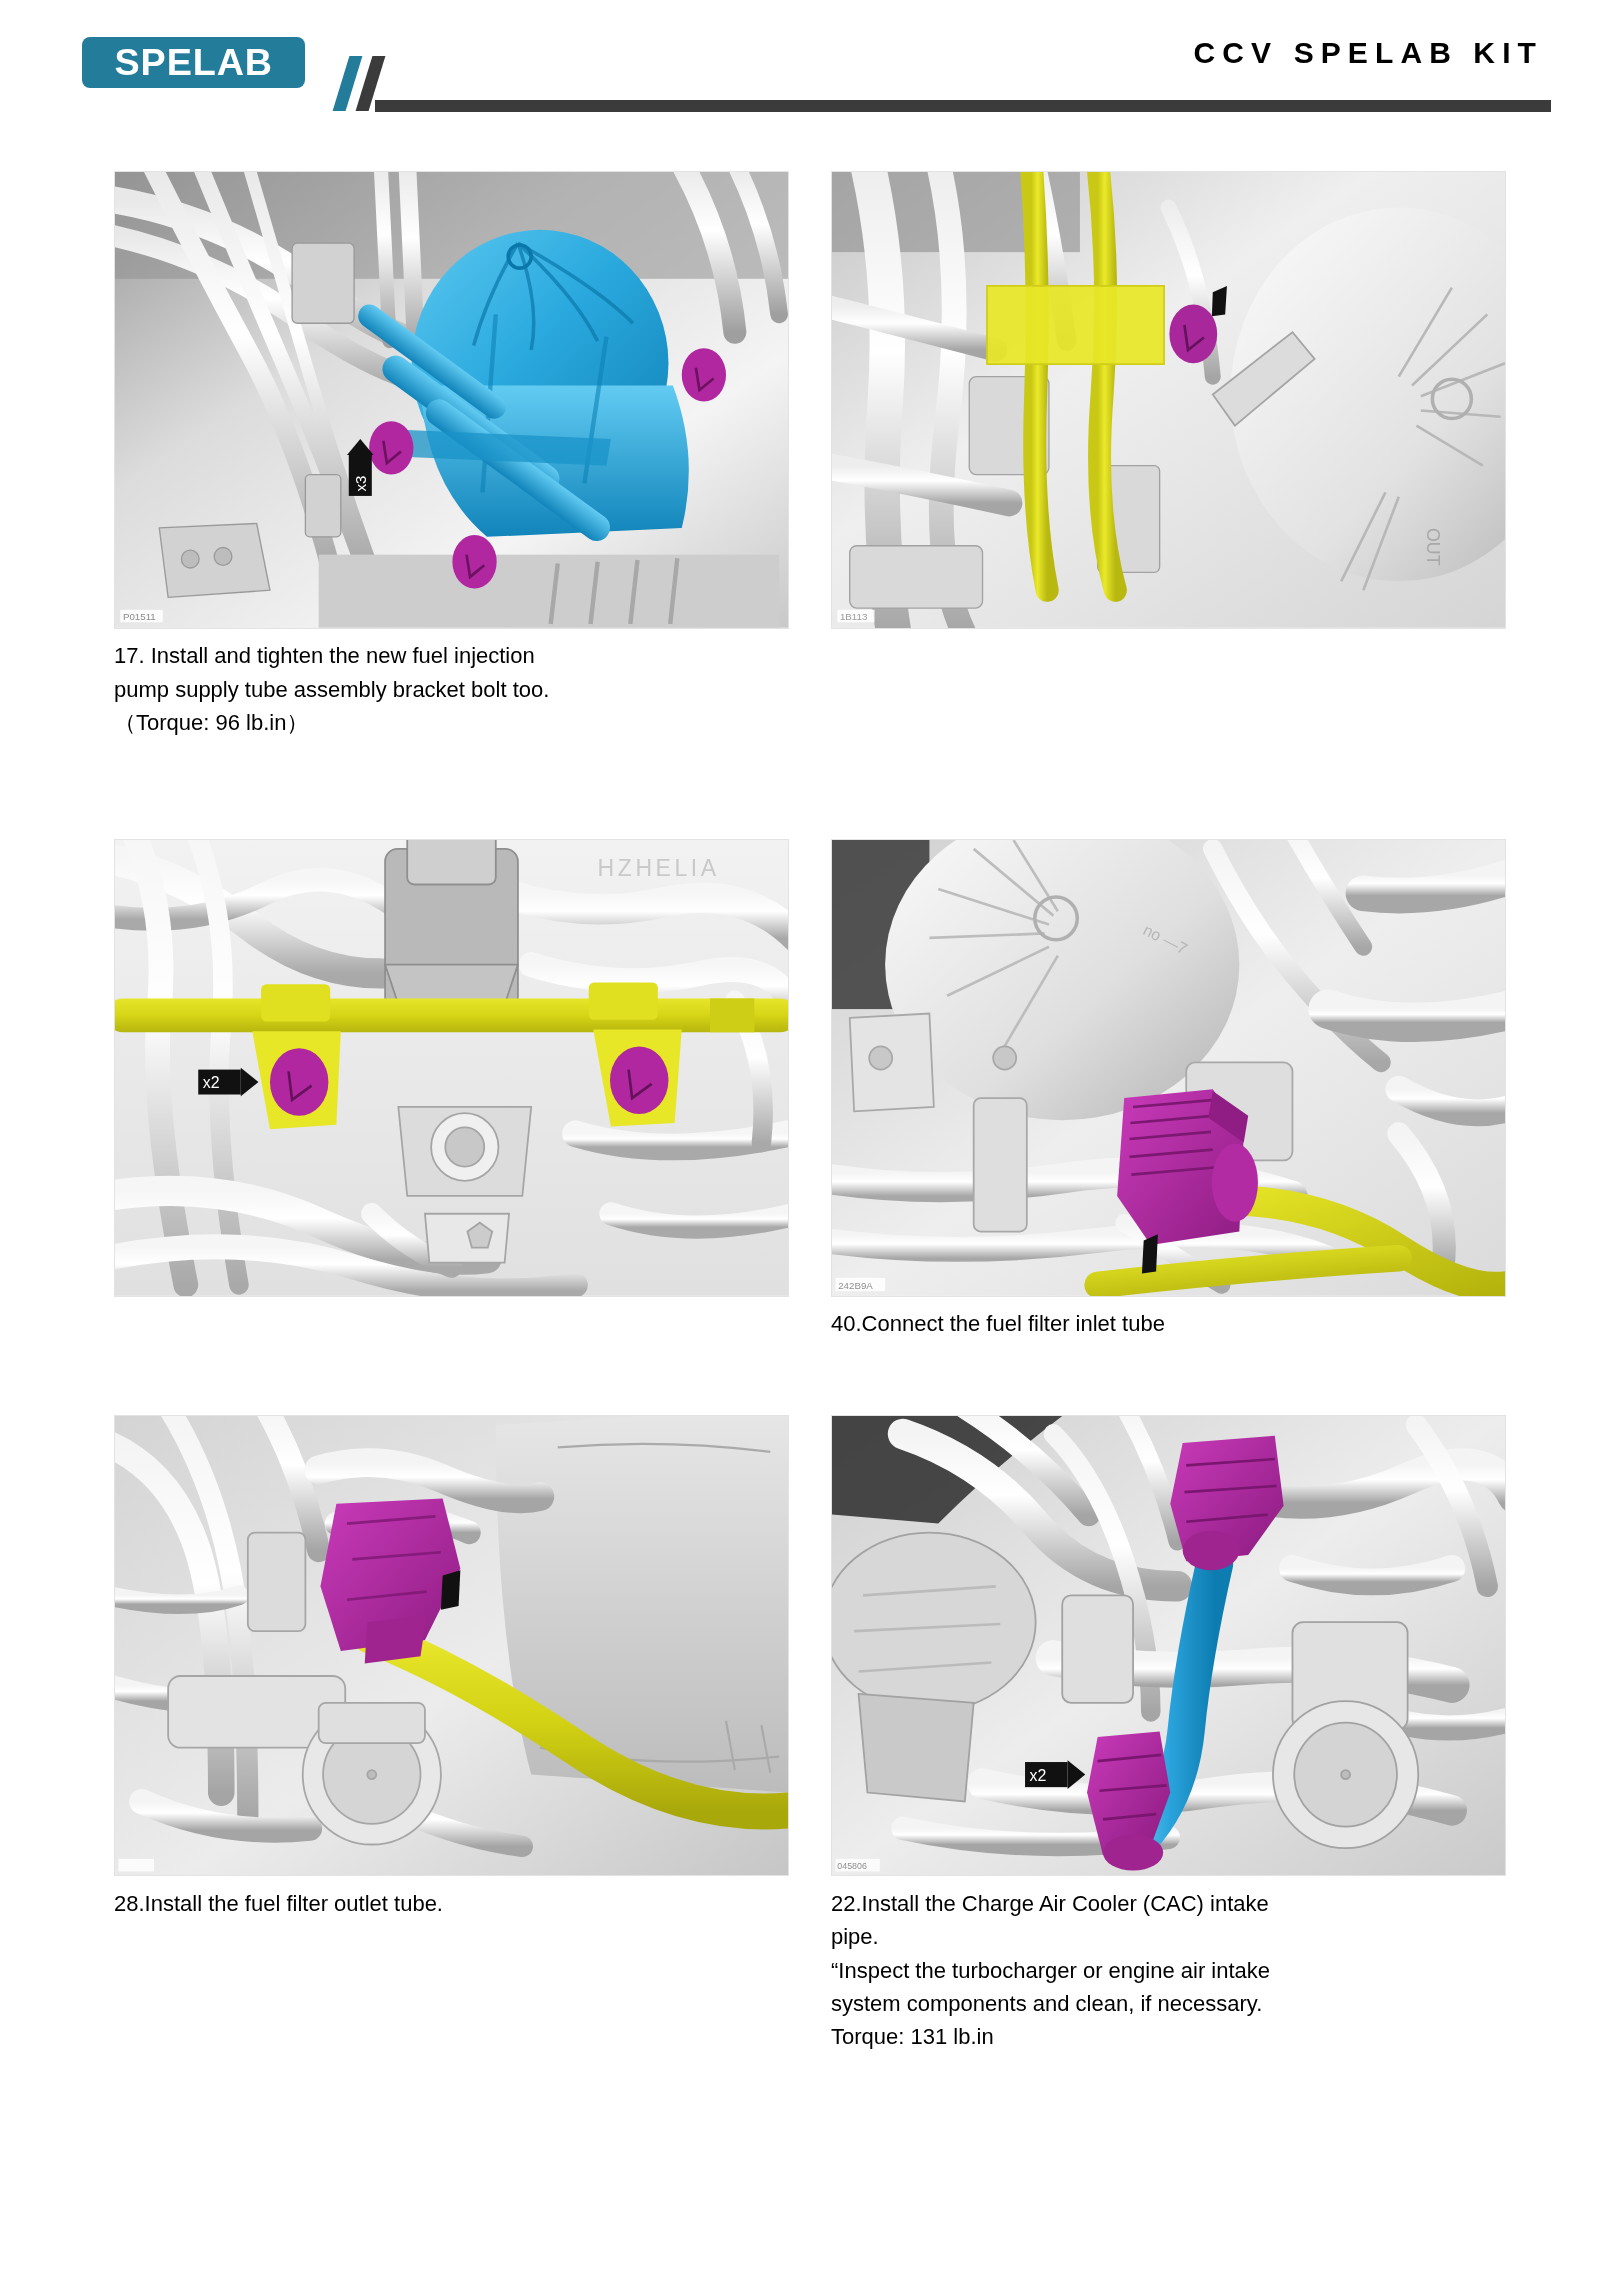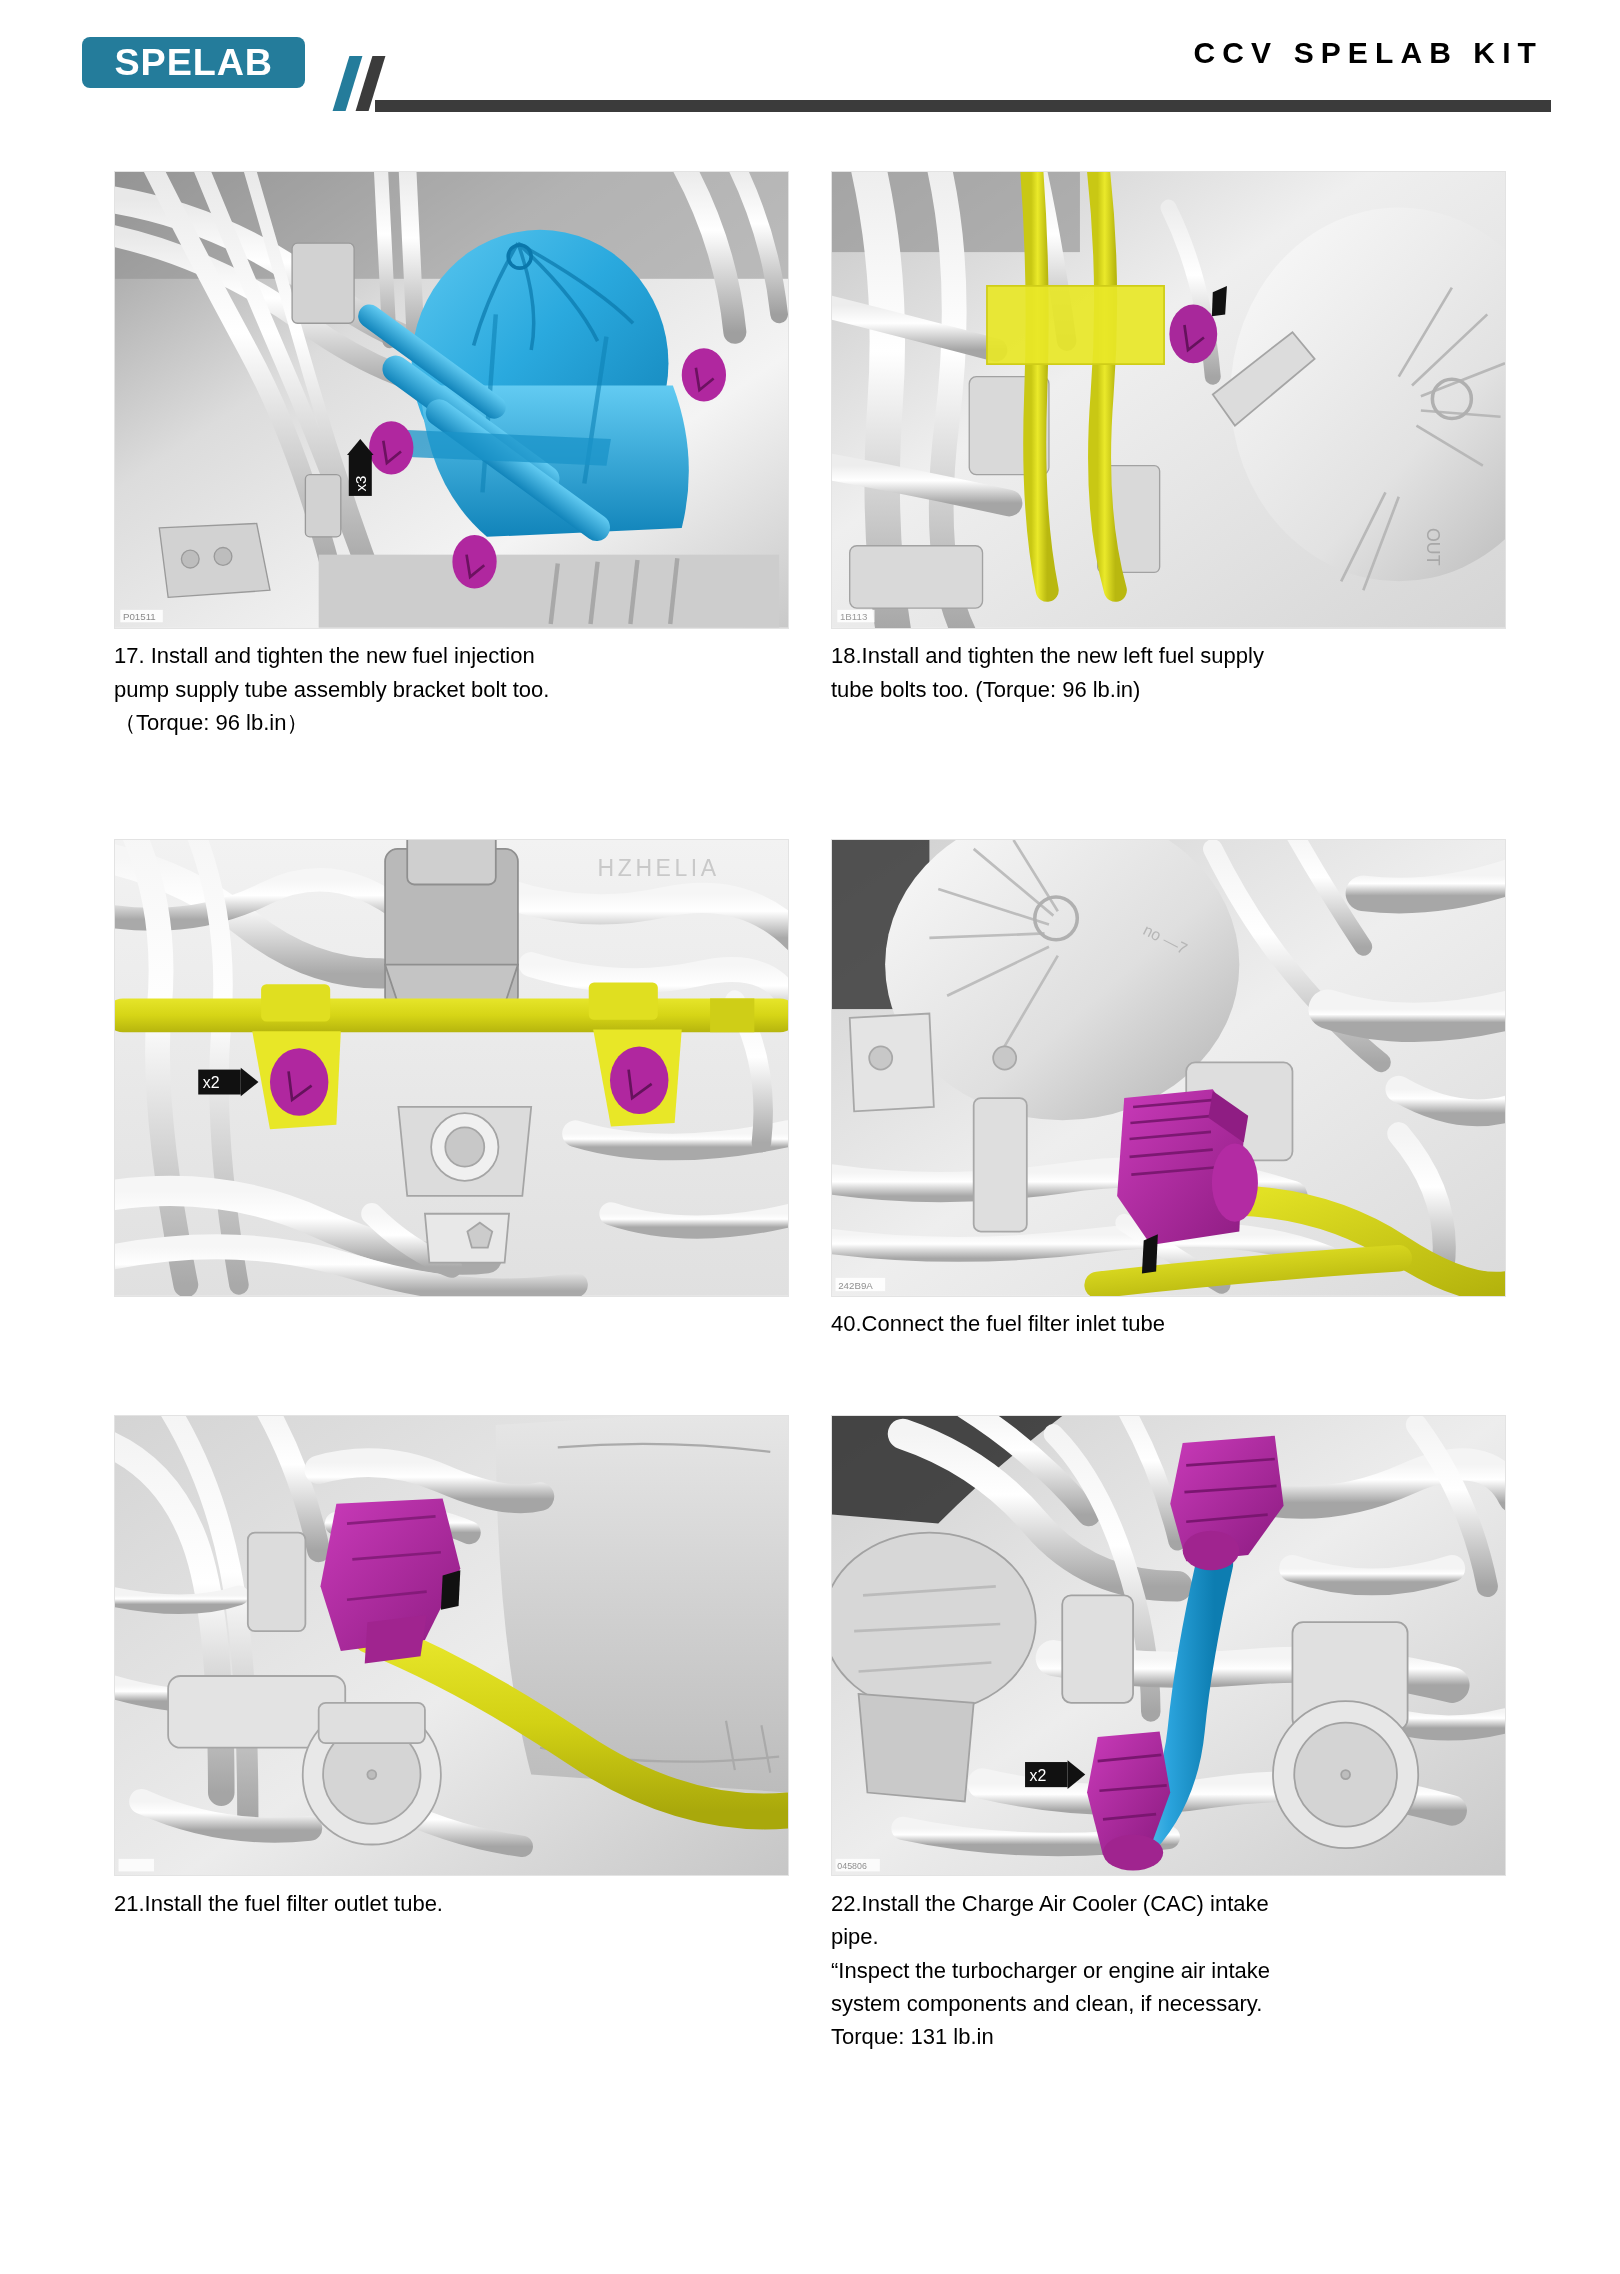--- a/index.html
+++ b/index.html
@@ -285,22 +285,20 @@
             <ellipse cx="408" cy="182" rx="27" ry="33" fill="#a8289b"></ellipse>
             <path d="M398 172 L402 200 L420 186" stroke="#65125c" stroke-width="3" fill="none"></path>
           </g>
           <g>
             <polygon points="430,135 446,128 444,160 429,162" fill="#111111"></polygon>
           </g>
           <rect x="6" y="492" width="42" height="14" fill="#ffffff" opacity=".85"></rect>
           <text x="9" y="503" font-size="11" fill="#9a9a9a" font-family="Liberation Sans, sans-serif">1B113</text>
         </svg>
       </div>
-      <div class="caption">18.Install and tighten the new left fuel supply
-tube bolts too. (Torque: 96 lb.in)</div>
     </div>
 
     <div class="cell cell-c0 cell-r1">
       <div class="fig">
         <svg viewBox="0 0 760 512" preserveAspectRatio="none">
           <defs>
             <linearGradient id="g19bg" x1="0" y1="0" x2="0" y2="1">
               <stop offset="0" stop-color="#f2f2f2"></stop>
                 <stop offset="1" stop-color="#e0e0e0"></stop>
             </linearGradient>
@@ -506,21 +504,21 @@
               <path d="M262 120 L362 112 M268 160 L368 152 M262 205 L352 196"></path>
             </g>
             <path d="M285 230 L352 222 L345 268 L282 276 Z" fill="#a0248f"></path>
           </g>
           <g>
             <polygon points="370,178 390,172 388,212 368,216" fill="#111111"></polygon>
           </g>
           <rect x="4" y="494" width="40" height="14" fill="#ffffff" opacity=".8"></rect>
         </svg>
       </div>
-      <div class="caption">21.Install the fuel filter outlet tube.</div>
+      <div class="caption">28.Install the fuel filter outlet tube.</div>
     </div>
 
     <div class="cell cell-c1 cell-r2">
       <div class="fig tall">
         <svg viewBox="0 0 760 512" preserveAspectRatio="none">
           <defs>
             <linearGradient id="g22bg" x1="0" y1="0" x2="1" y2="1">
               <stop offset="0" stop-color="#cfcfcf"></stop>
                 <stop offset=".5" stop-color="#ededed"></stop>
               <stop offset="1" stop-color="#cacaca"></stop>

